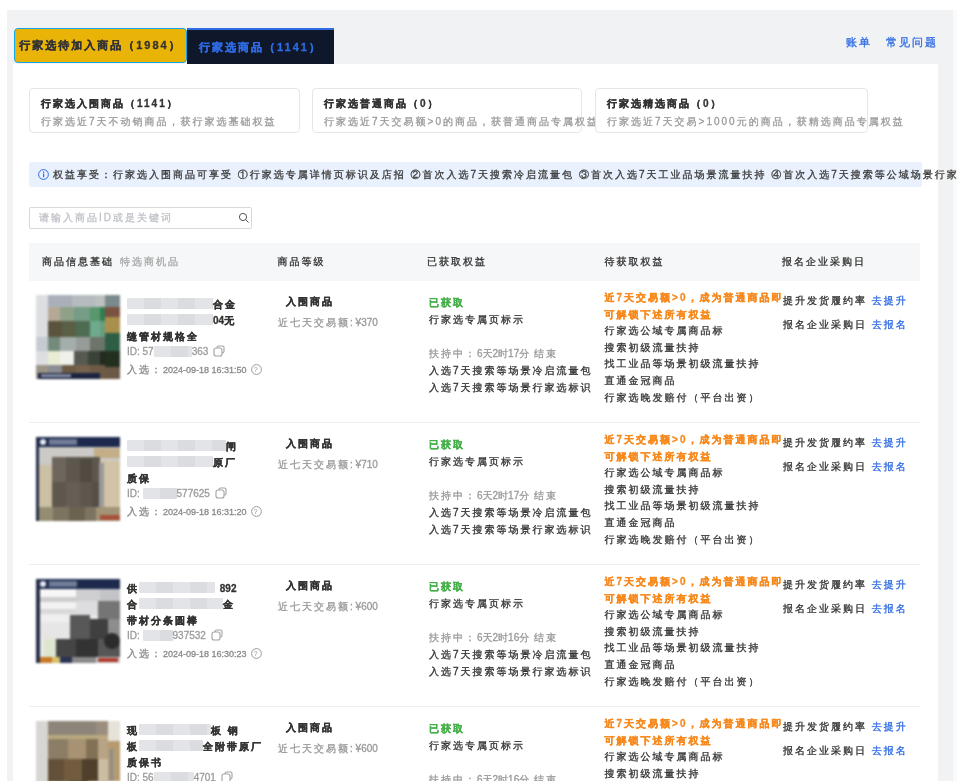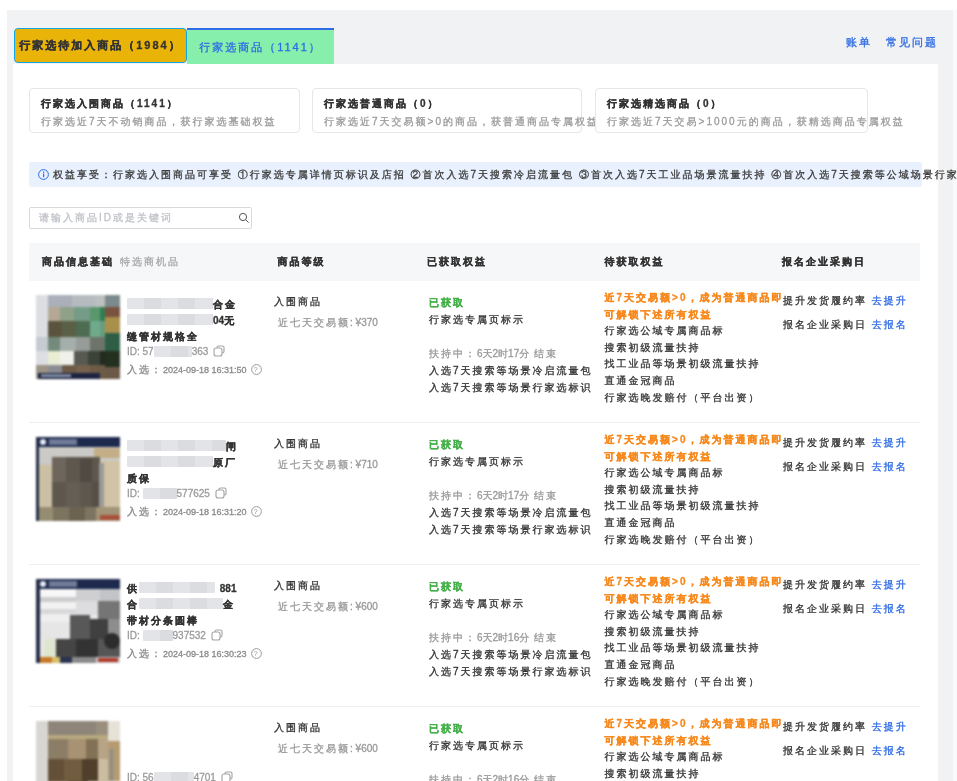--- a/index.html
+++ b/index.html
@@ -6,42 +6,42 @@
 body{width:957px;height:781px;position:relative;overflow:hidden;background:#fff;
   font-family:"Liberation Sans",sans-serif;font-size:10px;color:#333;letter-spacing:.2em;-webkit-text-stroke:0.3px}
 .abs{position:absolute}
 .lat{letter-spacing:0}
 .b{font-weight:normal}
 .graybg{position:absolute;left:7px;top:10px;width:946px;height:771px;background:#f1f2f3}
 .rsliver{position:absolute;left:953px;top:10px;width:4px;height:771px;background:#fafafa}
 .panel{position:absolute;left:13px;top:64px;width:925px;height:717px;background:#fff}
 .tab1{position:absolute;left:14px;top:28px;width:171px;height:33px;background:#eab308;
   border:1px solid #0ea5e9;border-radius:4px;line-height:33px;text-align:center;color:#333;font-weight:bold;font-size:11px}
-.tab2{position:absolute;left:187px;top:28px;width:147px;height:34px;background:#86efac;
-  border-top:2px solid #2e6be5;line-height:34px;text-align:center;color:#2e6be5;font-weight:normal;font-size:11px}
+.tab2{position:absolute;left:187px;top:28px;width:147px;height:34px;background:#0f172a;
+  border-top:2px solid #2e6be5;line-height:34px;text-align:center;color:#2e6be5;font-weight:bold;font-size:11px}
 .toplinks{position:absolute;top:35px;right:19px;font-size:11px;color:#2e6be5}
 .toplinks span+span{margin-left:14px}
 .card{position:absolute;top:88px;height:43px;background:#fff;border:1px solid #e4e6ea;border-radius:4px}
 .ct{position:absolute;left:11px;top:8px;font-weight:bold;color:#333;white-space:nowrap}
 .cs{position:absolute;left:11px;top:26px;color:#9b9b9b;white-space:nowrap}
 .banner{position:absolute;left:29px;top:162px;width:893px;height:25px;background:#e8f1fd;border-radius:2px;line-height:25px;white-space:nowrap}
 .banner .txt{margin-left:24px;color:#3c3c3c}
 .search{position:absolute;left:29px;top:207px;width:221px;height:20px;border:1px solid #d9d9d9;border-radius:2px;background:#fff}
 .search .ph{position:absolute;left:9px;top:0;line-height:20px;color:#c0c3c9}
 .thead{position:absolute;left:29px;top:243px;width:891px;height:38px;background:#f6f7f9}
-.thead span{position:absolute;top:0;line-height:38px;font-weight:bold;color:#333}
+.thead span{position:absolute;top:0;line-height:38px;font-weight:normal;color:#333}
 .row{position:absolute;left:29px;width:891px;height:141px}
 .rsep{border-bottom:1px solid #edeff2}
 .thumb{position:absolute;left:7px;top:14px;width:84px;height:84px;filter:blur(1.1px)}
 .title{position:absolute;left:98px;top:16px;width:125px;line-height:16px;font-weight:bold;color:#333;white-space:nowrap}
 .blb{display:inline-block;height:11px;border-radius:1px;vertical-align:-1px;
   background:repeating-linear-gradient(90deg,#e3e4e7 0 17px,#dbdcdf 17px 34px)}
 .idline{position:absolute;left:98px;top:64px;color:#9a9a9a}
 .seline{position:absolute;left:98px;top:82px;color:#8a8a8a}
-.grade{position:absolute;left:245px;top:14px;font-weight:normal;color:#333}
+.grade{position:absolute;left:257px;top:14px;font-weight:bold;color:#333}
 .amt{position:absolute;left:249px;top:35px;color:#999}
 .got{position:absolute;left:400px;top:13px;line-height:17px}
 .got .g{color:#45b049;font-weight:bold}
 .got .sup{color:#999}
 .todo{position:absolute;left:575.5px;top:9px;line-height:16.6px}
 .todo .o{color:#f7891d;font-weight:bold}
 .sugg{position:absolute;left:754px;top:8px;line-height:24px}
 .sugg a{color:#2e6be5;text-decoration:none}
 </style>
 </head>
@@ -216,21 +216,21 @@
         <rect x="62" y="60" width="22" height="18" fill="#565656"></rect>
         <circle cx="76" cy="62" r="8" fill="#2c2c2c"></circle>
         <rect x="4" y="78" width="12" height="6" fill="#c87a28"></rect>
         <rect x="16" y="78" width="8" height="6" fill="#d8c06a"></rect>
         <rect x="24" y="78" width="12" height="6" fill="#2a3350"></rect>
         <rect x="36" y="78" width="24" height="6" fill="#8a8a8a"></rect>
         <rect x="60" y="78" width="24" height="6" fill="#c8cacd"></rect>
         <rect x="62" y="79" width="20" height="4" fill="#b03a28"></rect>
       </g>
     </svg>
-<div class="title">供<span class="blb" style="width:76px"></span> <span class="lat">881</span><br>合<span class="blb" style="width:84px"></span>金<br>带材分条圆棒</div>
+<div class="title">供<span class="blb" style="width:76px"></span> <span class="lat">892</span><br>合<span class="blb" style="width:84px"></span>金<br>带材分条圆棒</div>
 <div class="idline"><span class="lat">ID: </span><span class="blb" style="width:30px;vertical-align:-2px"></span><span class="lat">937532</span><svg style="vertical-align:-2px;margin-left:5px" width="12" height="12" viewBox="0 0 12 12">
         <rect x="1" y="3" width="8" height="8" rx="2" fill="none" stroke="#a3a3a3" stroke-width="1.1"></rect>
         <path d="M4 3 V2.6 A1.6 1.6 0 0 1 5.6 1 H9.4 A1.6 1.6 0 0 1 11 2.6 V6.4 A1.6 1.6 0 0 1 9.4 8 H9" fill="none" stroke="#a3a3a3" stroke-width="1.1"></path>
       </svg></div>
 <div class="seline">入选：<span class="lat" style="font-size:9px">2024-09-18 16:30:23</span><svg style="vertical-align:-2px;margin-left:4px" width="11" height="11" viewBox="0 0 11 11">
         <circle cx="5.5" cy="5.5" r="4.9" fill="none" stroke="#9a9a9a" stroke-width="1"></circle>
         <text x="5.5" y="8" font-size="7.5" fill="#9a9a9a" text-anchor="middle" font-family="Liberation Sans">?</text>
       </svg></div>
 <div class="grade">入围商品</div>
 <div class="amt">近七天交易额<span class="lat">: ¥</span><span class="lat">600</span></div>
@@ -255,20 +255,21 @@
         <rect x="46" y="38" width="16" height="22" fill="#4f3f2b"></rect>
         <rect x="62" y="38" width="10" height="22" fill="#cbbda2"></rect>
         <rect x="12" y="60" width="20" height="24" fill="#8d7d63"></rect>
         <rect x="32" y="60" width="20" height="24" fill="#5e4e38"></rect>
         <rect x="52" y="60" width="20" height="24" fill="#c9bda4"></rect>
         <rect x="72" y="0" width="12" height="84" fill="#e6e2d8"></rect>
         <rect x="72" y="20" width="12" height="40" fill="#b59b6f"></rect>
         <rect x="74" y="28" width="3" height="32" fill="#8a8d90"></rect>
       </g>
     </svg>
+<div class="title">现<span class="blb" style="width:72px"></span>板 钢<br>板<span class="blb" style="width:64px"></span>全附带原厂<br>质保书</div>
 <div class="idline"><span class="lat">ID: </span><span class="lat">56</span><span class="blb" style="width:40px;vertical-align:-2px"></span><span class="lat">4701</span><svg style="vertical-align:-2px;margin-left:5px" width="12" height="12" viewBox="0 0 12 12">
         <rect x="1" y="3" width="8" height="8" rx="2" fill="none" stroke="#a3a3a3" stroke-width="1.1"></rect>
         <path d="M4 3 V2.6 A1.6 1.6 0 0 1 5.6 1 H9.4 A1.6 1.6 0 0 1 11 2.6 V6.4 A1.6 1.6 0 0 1 9.4 8 H9" fill="none" stroke="#a3a3a3" stroke-width="1.1"></path>
       </svg></div>
 
 <div class="grade">入围商品</div>
 <div class="amt">近七天交易额<span class="lat">: ¥</span><span class="lat">600</span></div>
 <div class="got"><span class="g">已获取</span><br>行家选专属页标示<br><br><span class="sup">扶持中：<span class="lat">6天2时16分</span> 结束</span><br>入选7天搜索等场景冷启流量包<br>入选7天搜索等场景行家选标识</div>
 <div class="todo"><span class="o">近7天交易额&gt;0，成为普通商品即<br>可解锁下述所有权益</span><br>行家选公域专属商品标<br>搜索初级流量扶持<br>找工业品等场景初级流量扶持<br>直通金冠商品<br>行家选晚发赔付（平台出资）</div>
 <div class="sugg">提升发货履约率 <a>去提升</a><br>报名企业采购日 <a>去报名</a></div>

